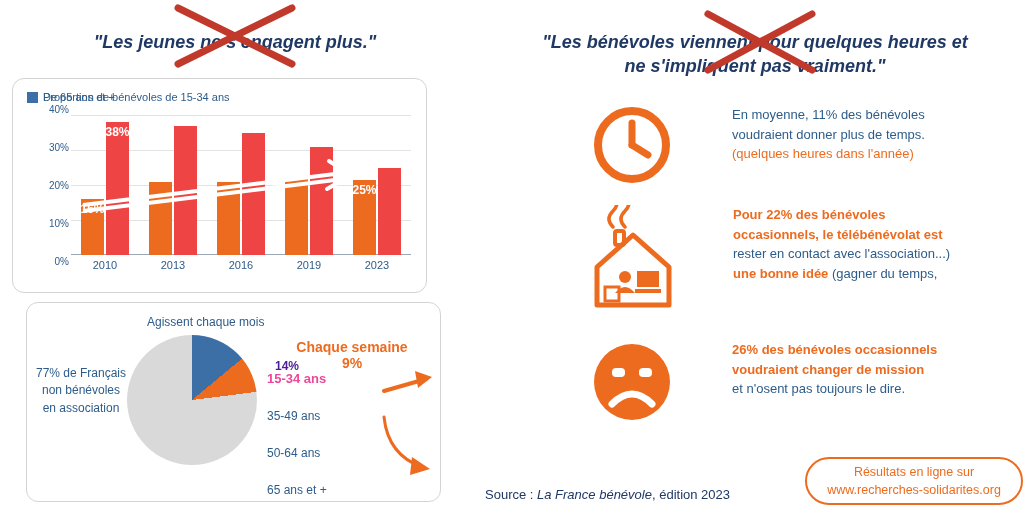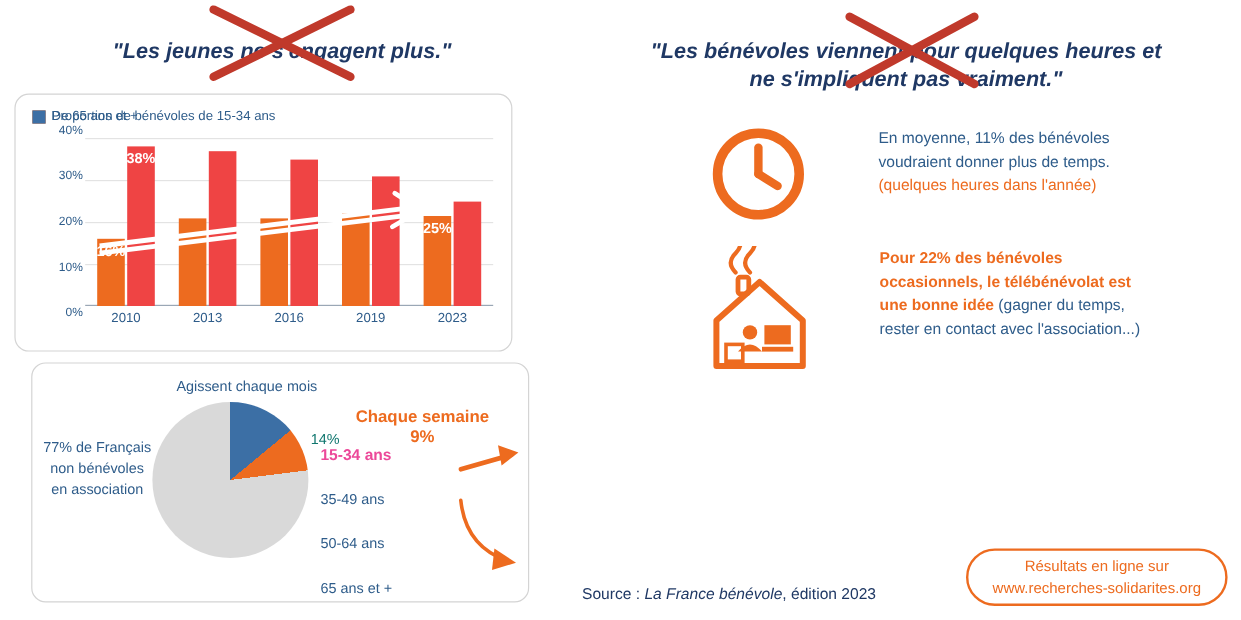--- a/index.html
+++ b/index.html
@@ -68,21 +68,21 @@
   
   .pie-title { position:absolute; left:120px; top:12px; font-size:12px; color:#2E5C8A; }
   .pie-wrap { position:absolute; left:100px; top:32px; width:130px; height:130px; }
   .pie {
     width:130px; height:130px; border-radius:50%;
     background: conic-gradient(
       #3C6FA5 0deg 50.4deg,
       #ED6B1F 50.4deg 82.8deg,
       #d9d9d9 82.8deg 360deg);
   }
-  .pie-val { position:absolute; left:132px; top:24px; font-size:12px; color:#0f766e; font-weight:normal; }
+  .pie-val { position:absolute; left:148px; top:24px; font-size:12px; color:#4c1d95; font-weight:bold; }
   .pie-left-text {
     position:absolute; left:8px; top:62px; width:92px; text-align:center;
     font-size:12px; color:#2E5C8A; line-height:1.45;
   }
   .pie-right { position:absolute; left:240px; top:36px; width:170px; font-size:12px; color:#2E5C8A; }
   .pie-right .hl { color:#ED6B1F; font-weight:bold; font-size:14px; text-align:center; display:block; }
   .pie-right .hl2 { color:#ec4899; font-weight:bold; font-size:13px; display:block; margin-top:0; }
   .pie-right .small { display:block; margin-top:23px; font-size:12px; color:#2E5C8A; }
   .pie-arrows { position:absolute; left:355px; top:42px; width:60px; height:150px; }
 
@@ -273,27 +273,42 @@
           <rect x="46" y="66" width="22" height="16" fill="#ED6B1F"></rect>
           <rect x="44" y="84" width="26" height="4" fill="#ED6B1F"></rect>
           <circle cx="34" cy="72" r="6" fill="#ED6B1F"></circle>
           <path d="M24 88 q10 -12 20 0 z" fill="#ED6B1F"></path>
           <rect x="14" y="82" width="14" height="14" fill="none" stroke="#ED6B1F" stroke-width="3"></rect>
         </svg>
       </div>
       <div class="txt">
         <div class="orange bold">Pour 22% des bénévoles</div>
         <div class="orange bold">occasionnels, le télébénévolat est</div>
+        <div>rester en contact avec l'association...)</div>
         <div>
           <span class="orange bold">une bonne idée</span><span> (gagner du temps,</span>
         </div>
-        <div>rester en contact avec l'association...)</div>
-      </div>
-    </div>
-
+      </div>
+    </div>
+
+    <div class="item" id="item-3">
+      <div class="icon">
+        <svg width="84" height="84" viewBox="0 0 84 84">
+          <circle cx="42" cy="42" r="38" fill="#ED6B1F"></circle>
+          <rect x="22" y="28" width="13" height="9" rx="4" fill="#ffffff"></rect>
+          <rect x="49" y="28" width="13" height="9" rx="4" fill="#ffffff"></rect>
+          <path d="M22 64 q20 -20 40 0" fill="none" stroke="#ffffff" stroke-width="7" stroke-linecap="round"></path>
+        </svg>
+      </div>
+      <div class="txt">
+        <div class="orange bold">26% des bénévoles occasionnels</div>
+        <div class="orange bold">voudraient changer de mission</div>
+        <div>et n'osent pas toujours le dire.</div>
+      </div>
+    </div>
   </div>
 
   <div class="source">
     <span>Source : </span><em>La France bénévole</em><span>, édition 2023</span>
   </div>
 
   <div class="result-box">
     <span>Résultats en ligne sur</span>
     <span>www.recherches-solidarites.org</span>
   </div>

